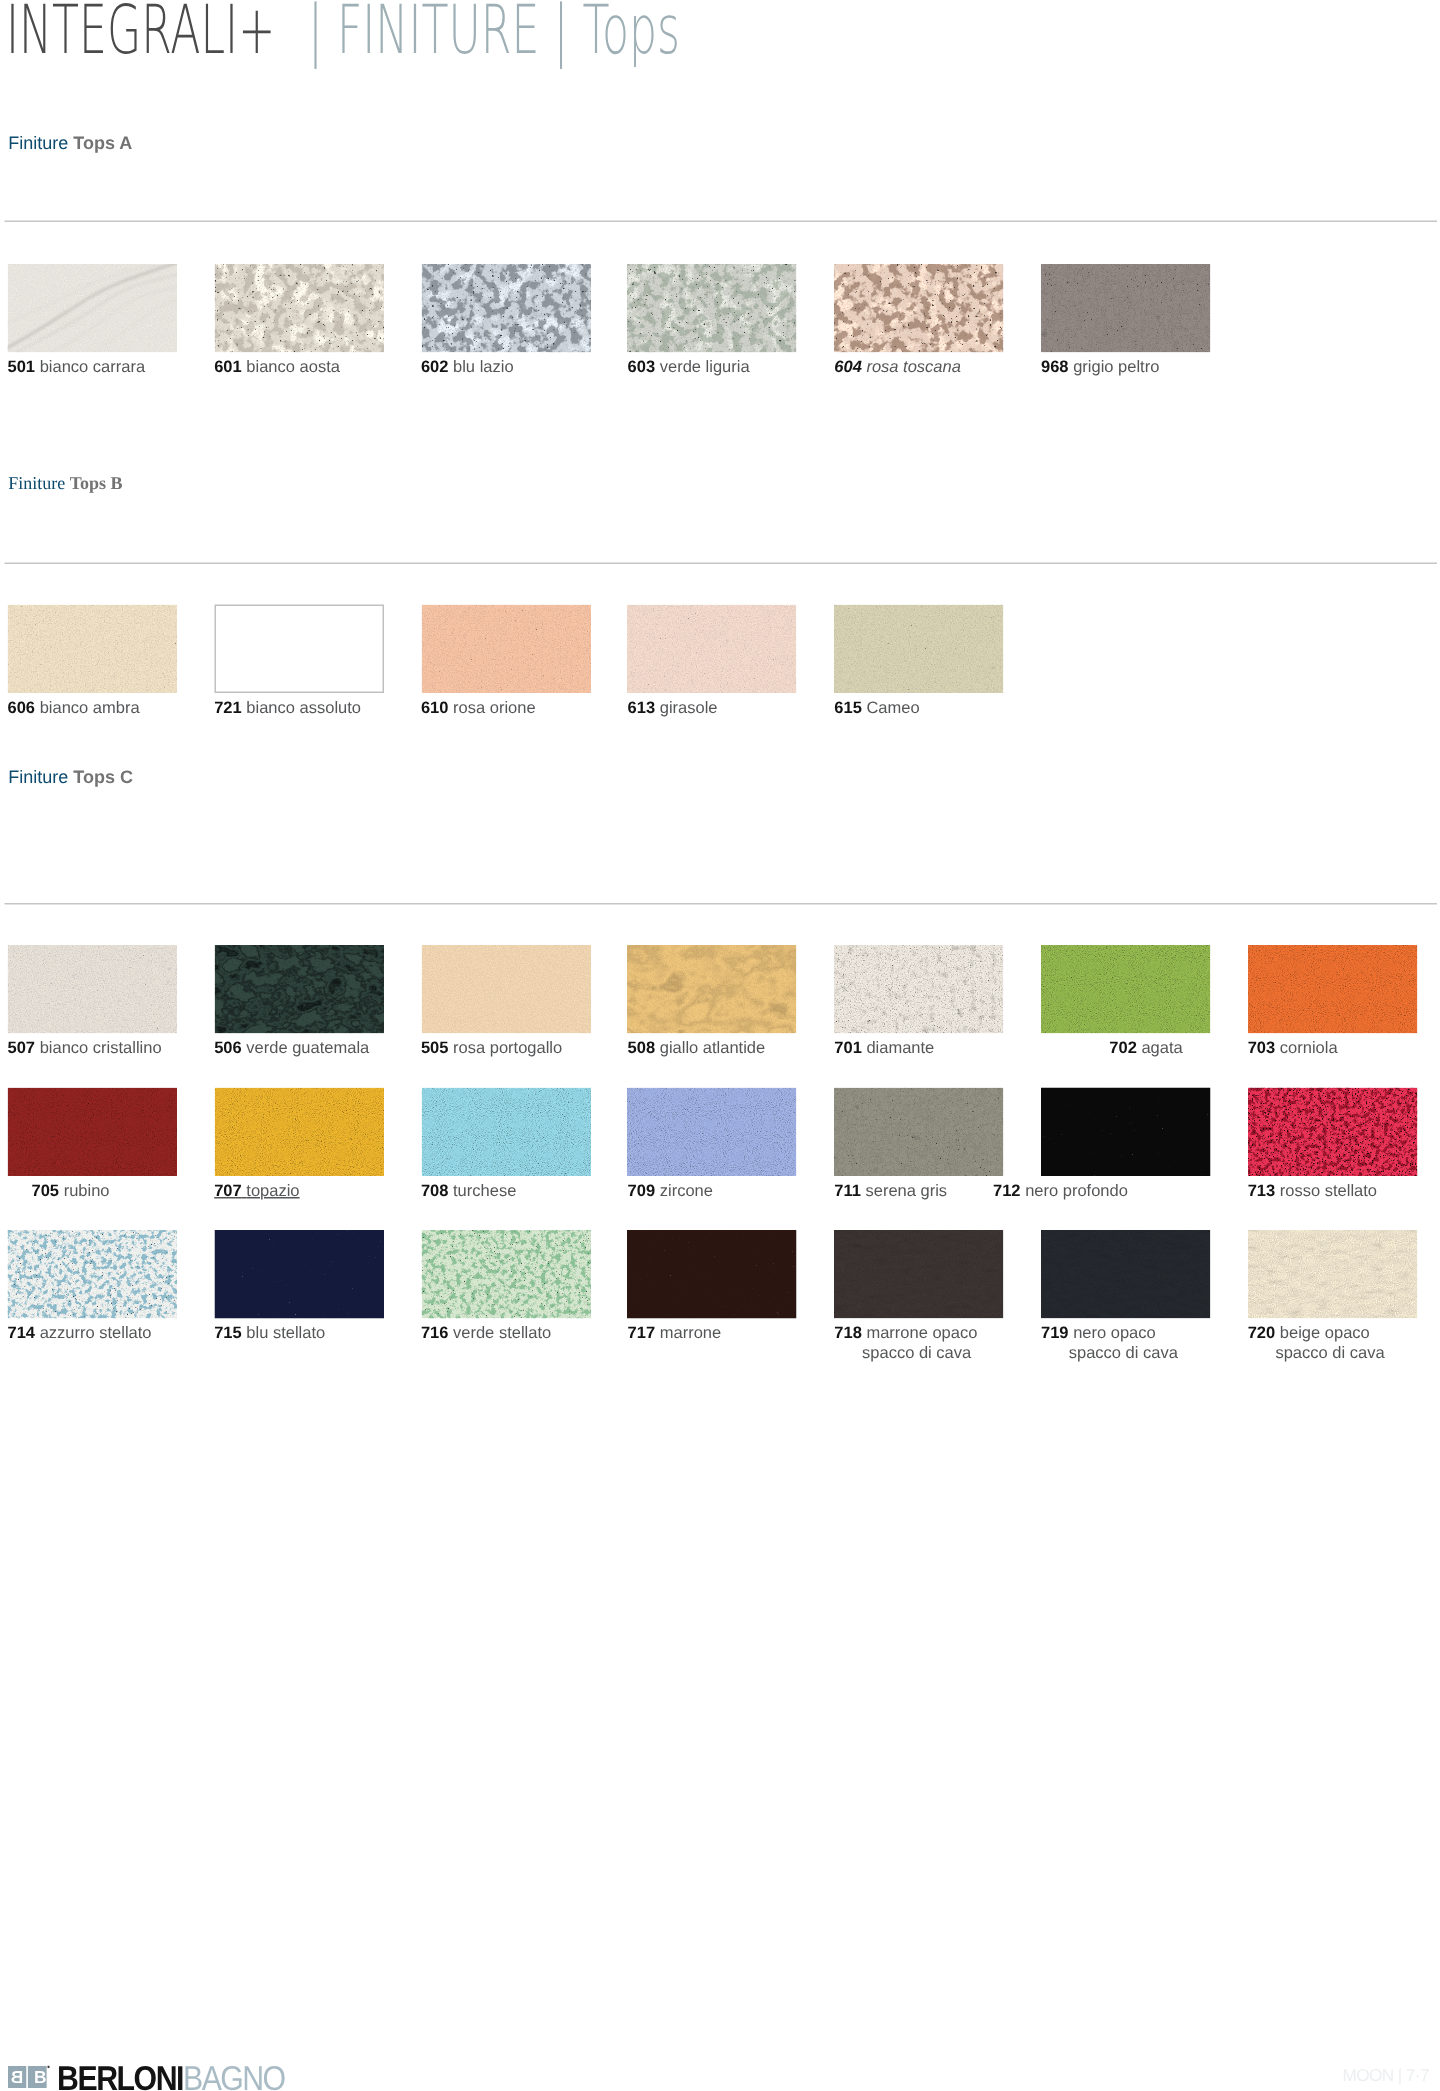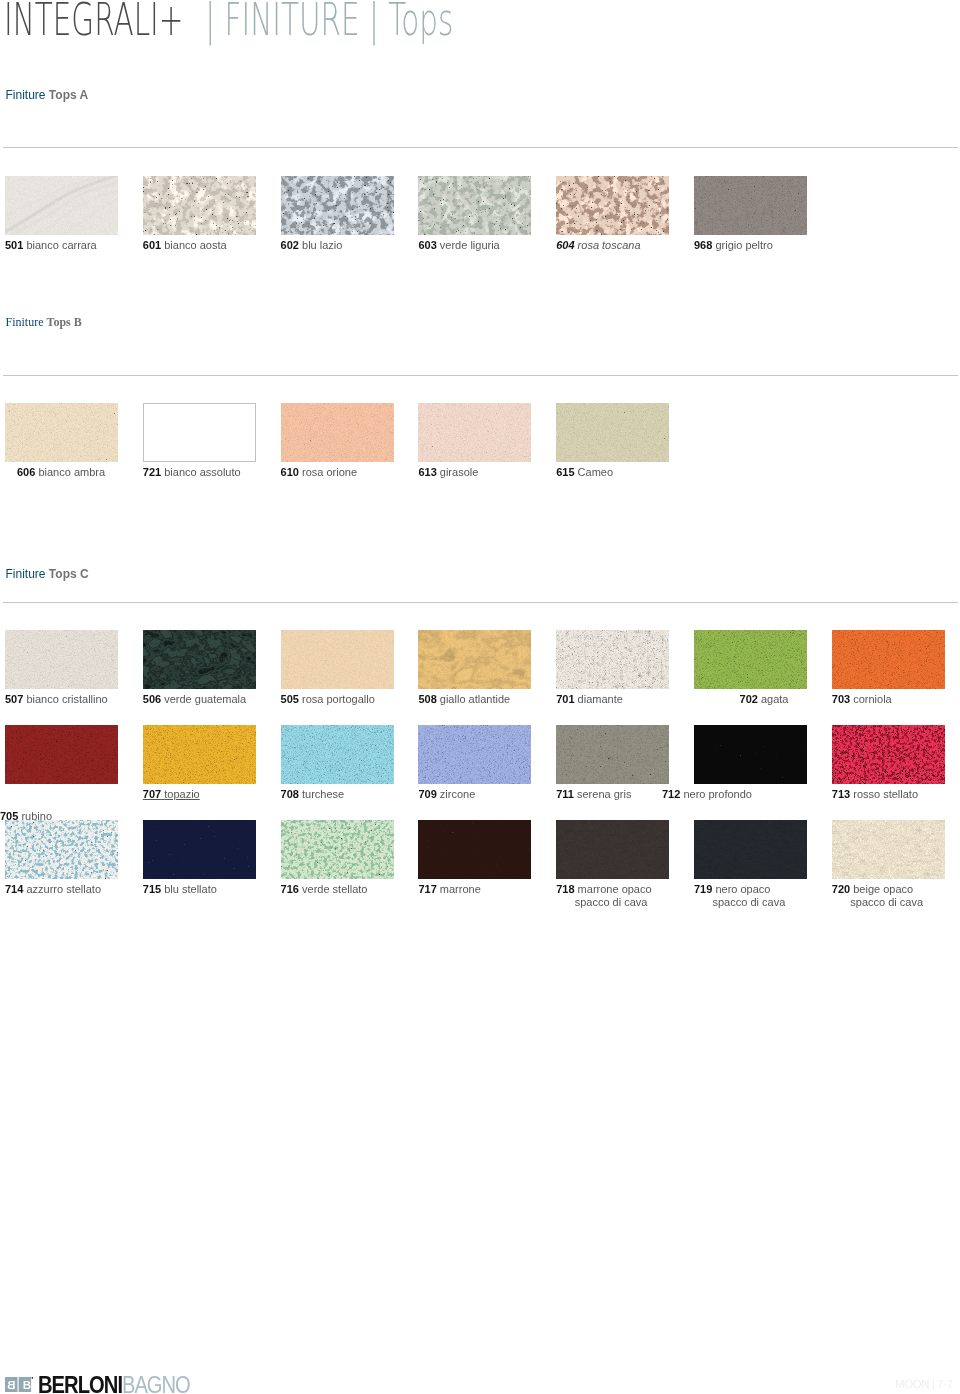--- a/index.html
+++ b/index.html
@@ -1457,42 +1457,42 @@
         </svg>
       </div>
       <div class="cap" style="left: 694px; top: 238.9px;"><b>968</b> <span>grigio peltro</span></div>
       <div class="sec-head" style="top: 316px; font-family: Liberation Serif, serif;"><span class="lead">Finiture </span><span class="strong">Tops B</span></div>
       <div class="rule" style="top: 375px;"></div>
       <div class="sw" style="left: 5px; top: 403px;">
         <svg viewBox="0 0 113 59" preserveAspectRatio="none">
           <rect width="113" height="59" fill="#bbaf97" filter="url(#fx-fine-s45)"></rect>
         </svg>
       </div>
-      <div class="cap" style="left: 5px; top: 465.9px; margin-left: 12px;"><b>606</b> <span>bianco ambra</span></div>
+      <div class="cap" style="left: 5px; top: 465.9px;"><b>606</b> <span>bianco ambra</span></div>
       <div class="sw outline" style="left: 142.8px; top: 403px;"></div>
       <div class="cap" style="left: 142.8px; top: 465.9px;"><b>721</b> <span>bianco assoluto</span></div>
       <div class="sw" style="left: 280.6px; top: 403px;">
         <svg viewBox="0 0 113 59" preserveAspectRatio="none">
           <rect width="113" height="59" fill="#c0987e" filter="url(#fx-fine-s59)"></rect>
         </svg>
       </div>
       <div class="cap" style="left: 280.6px; top: 465.9px;"><b>610</b> <span>rosa orione</span></div>
       <div class="sw" style="left: 418.4px; top: 403px;">
         <svg viewBox="0 0 113 59" preserveAspectRatio="none">
           <rect width="113" height="59" fill="#bdaa9d" filter="url(#fx-fine-s66)"></rect>
         </svg>
       </div>
       <div class="cap" style="left: 418.4px; top: 465.9px;"><b>613</b> <span>girasole</span></div>
       <div class="sw" style="left: 556.2px; top: 403px;">
         <svg viewBox="0 0 113 59" preserveAspectRatio="none">
           <rect width="113" height="59" fill="#a8a48a" filter="url(#fx-fine-s73)"></rect>
         </svg>
       </div>
       <div class="cap" style="left: 556.2px; top: 465.9px;"><b>615</b> <span>Cameo</span></div>
-      <div class="sec-head" style="top: 568px;"><span class="lead">Finiture </span><span class="strong">Tops C</span></div>
+      <div class="sec-head" style="top: 512px;"><span class="lead">Finiture </span><span class="strong">Tops C</span></div>
       <div class="rule" style="top: 602px;"></div>
       <div class="sw" style="left: 5px; top: 630.3px;">
         <svg viewBox="0 0 113 59" preserveAspectRatio="none">
           <rect width="113" height="59" fill="#b4afa6" filter="url(#fx-fine-s80)"></rect>
         </svg>
       </div>
       <div class="cap" style="left: 5px; top: 693.2px;"><b>507</b> <span>bianco cristallino</span></div>
       <div class="sw" style="left: 142.8px; top: 630.3px;">
         <svg viewBox="0 0 113 59" preserveAspectRatio="none">
           <rect width="113" height="59" fill="#141d1a" filter="url(#fx-marble-dark-s87)"></rect>
@@ -1527,21 +1527,21 @@
         <svg viewBox="0 0 113 59" preserveAspectRatio="none">
           <rect width="113" height="59" fill="#b55524" filter="url(#fx-speckle-s25)"></rect>
         </svg>
       </div>
       <div class="cap" style="left: 831.8px; top: 693.2px;"><b>703</b> <span>corniola</span></div>
       <div class="sw" style="left: 5px; top: 725.4px;">
         <svg viewBox="0 0 113 59" preserveAspectRatio="none">
           <rect width="113" height="59" fill="#6f1b19" filter="url(#fx-speckle-s32)"></rect>
         </svg>
       </div>
-      <div class="cap" style="left: 0; top: 788.3px; margin-top: 22px;"><b>705</b> <span>rubino</span></div>
+      <div class="cap" style="left: 21px; top: 788.3px;"><b>705</b> <span>rubino</span></div>
       <div class="sw" style="left: 142.8px; top: 725.4px;">
         <svg viewBox="0 0 113 59" preserveAspectRatio="none">
           <rect width="113" height="59" fill="#b38921" filter="url(#fx-speckle-s39)"></rect>
         </svg>
       </div>
       <div class="cap" style="left: 142.8px; top: 788.3px; text-decoration: underline;"><b>707</b> <span>topazio</span></div>
       <div class="sw" style="left: 280.6px; top: 725.4px;">
         <svg viewBox="0 0 113 59" preserveAspectRatio="none">
           <rect width="113" height="59" fill="#71a4ad" filter="url(#fx-speckle-s46)"></rect>
         </svg>

